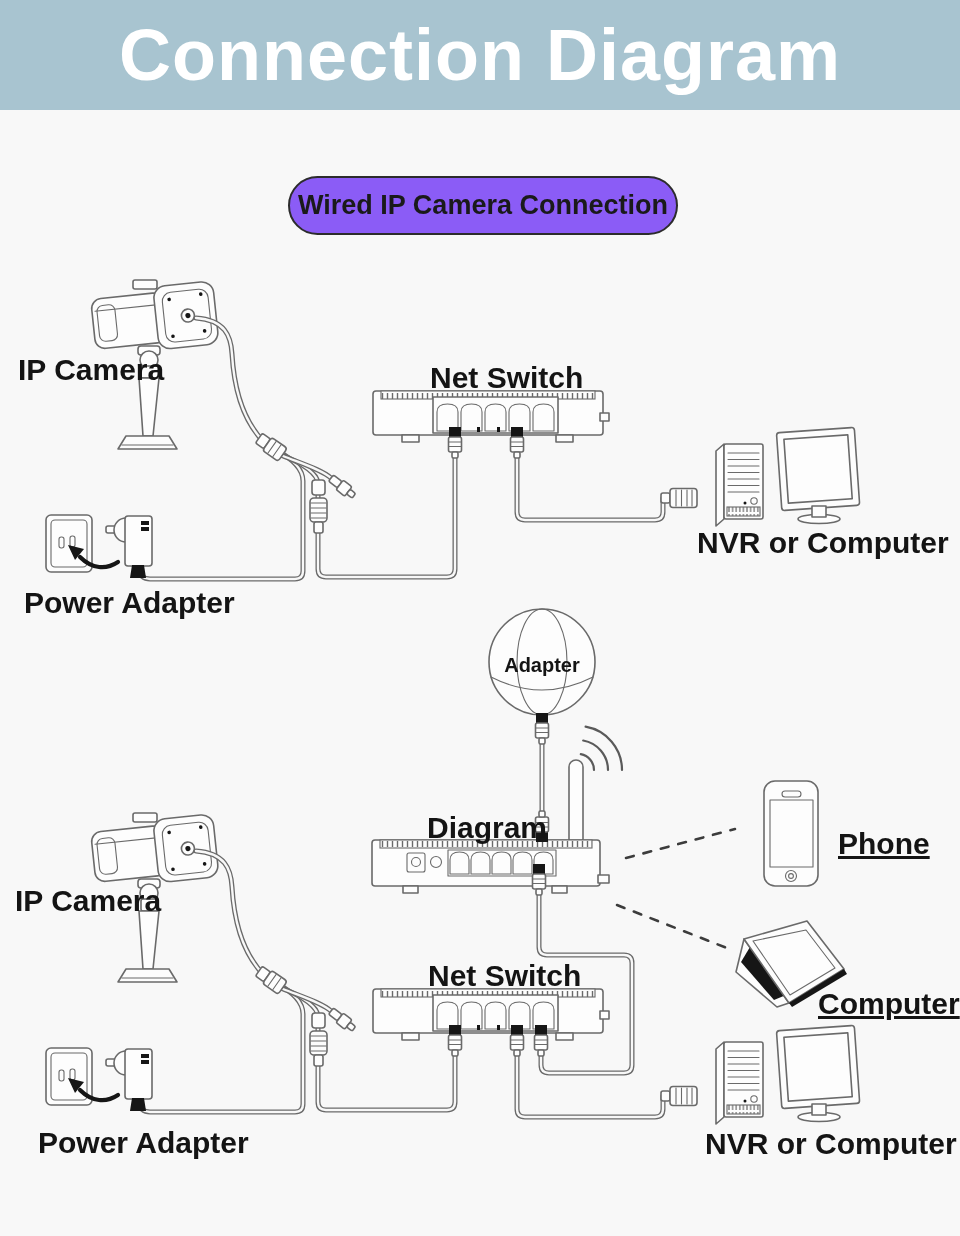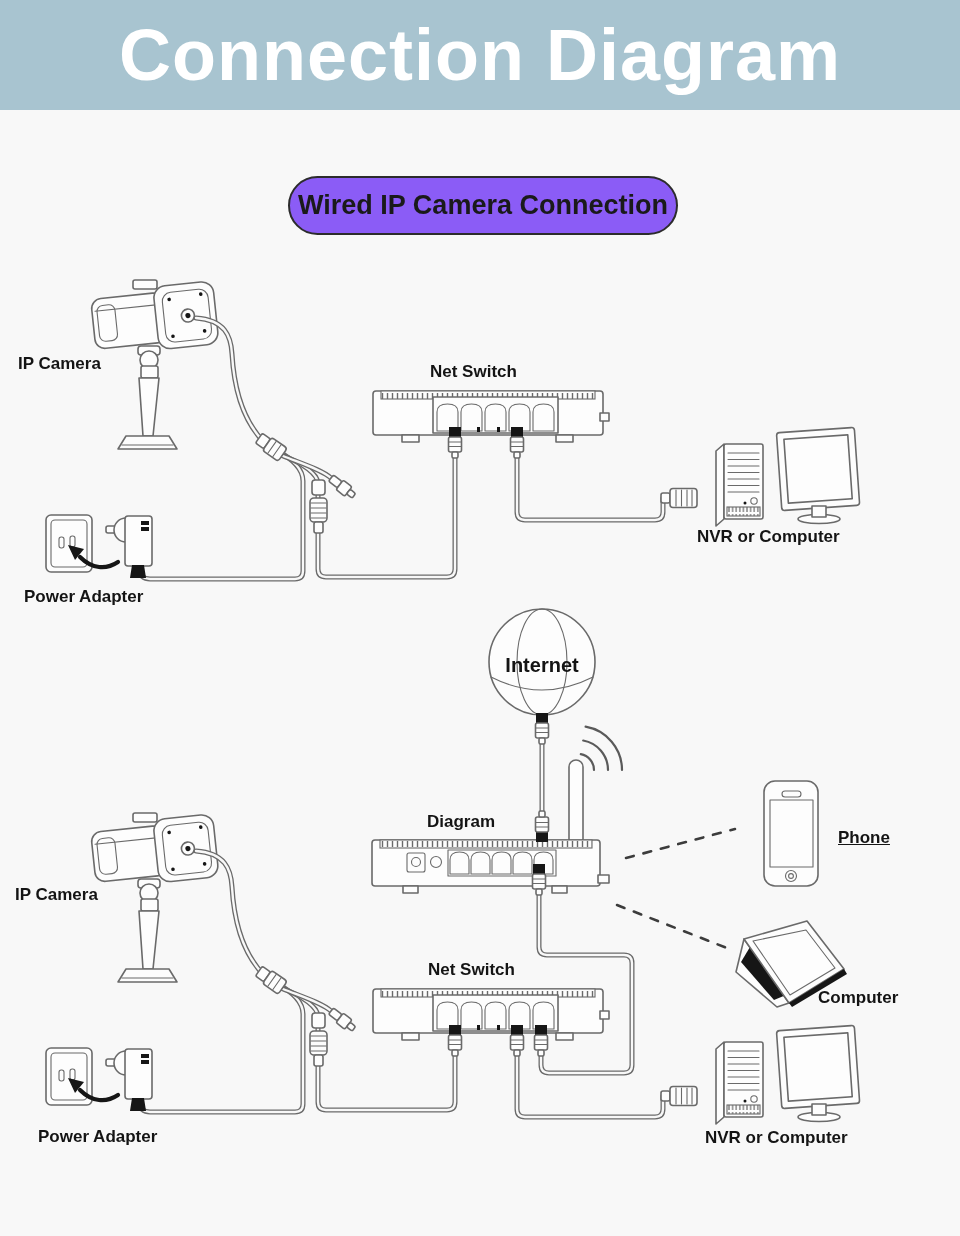--- a/index.html
+++ b/index.html
@@ -6,29 +6,29 @@
   .stage{position:relative;width:960px;height:1236px;background:#f8f8f8;overflow:hidden;
          font-family:"Liberation Sans",sans-serif;}
   .banner{position:absolute;top:0;left:0;width:960px;height:110px;background:#a8c4d0;
           display:flex;align-items:center;justify-content:center;}
   .banner h1{margin:0;font-size:72px;font-weight:700;color:#ffffff;letter-spacing:1px;}
   .pill{position:absolute;left:483px;top:144px;transform:translateX(-50%);
         width:390px;height:59px;box-sizing:border-box;border:2.5px solid #2c2c2c;
         border-radius:30px;background:#8b5cf6;display:flex;align-items:center;justify-content:center;margin-top:32px;}
   .pill span{font-size:27px;font-weight:700;color:#1a1a1a;white-space:nowrap;}
   svg.canvas{position:absolute;left:0;top:0;}
-  .lbl{position:absolute;font-size:17px;font-weight:700;color:#141414;white-space:nowrap;line-height:1;}
+  .lbl{position:absolute;font-size:30px;font-weight:700;color:#141414;white-space:nowrap;line-height:1;}
   #lbl-ipcam1{left:18px;top:355px;}
   #lbl-netswitch1{left:430px;top:363px;}
   #lbl-nvr1{left:697px;top:528px;}
   #lbl-power1{left:24px;top:588px;}
   #lbl-internet{left:542px;top:655px;transform:translateX(-50%);font-size:20px;}
   #lbl-router{left:427px;top:813px;}
   #lbl-phone{left:838px;top:829px;text-decoration:underline;}
-  #lbl-computer{left:818px;top:989px;}
+  #lbl-computer{left:818px;top:989px;text-decoration:underline;}
   #lbl-ipcam2{left:15px;top:886px;}
   #lbl-netswitch2{left:428px;top:961px;}
   #lbl-power2{left:38px;top:1128px;}
   #lbl-nvr2{left:705px;top:1129px;}
   
   .dev{fill:#fdfdfd;stroke:#6a6a6a;stroke-width:1.6;stroke-linejoin:round;}
   .nf{fill:none;stroke:#6a6a6a;stroke-width:1.6;stroke-linejoin:round;stroke-linecap:round;}
   .thin{stroke-width:1.1;}
   .blk{fill:#161616;stroke:none;}
   .cable-o{fill:none;stroke:#6a6a6a;stroke-width:5;stroke-linejoin:round;stroke-linecap:round;}
@@ -284,21 +284,21 @@
       <use href="#g-plug" transform="translate(542,842) scale(1,-1)"></use>
       <use href="#g-hconn" x="661" y="1096"></use>
     </g>
   </svg>
 
   <div class="lbl" id="lbl-ipcam1">IP Camera</div>
   <div class="lbl" id="lbl-netswitch1">Net Switch</div>
   <div class="lbl" id="lbl-nvr1">NVR or Computer</div>
   <div class="lbl" id="lbl-power1">Power Adapter</div>
 
-  <div class="lbl" id="lbl-internet">Internet</div>
+  <div class="lbl" id="lbl-internet">Adapter</div>
   <div class="lbl" id="lbl-router">Diagram</div>
   <div class="lbl" id="lbl-phone">Phone</div>
   <div class="lbl" id="lbl-computer">Computer</div>
   <div class="lbl" id="lbl-ipcam2">IP Camera</div>
   <div class="lbl" id="lbl-netswitch2">Net Switch</div>
   <div class="lbl" id="lbl-power2">Power Adapter</div>
   <div class="lbl" id="lbl-nvr2">NVR or Computer</div>
 
 </div>
 

